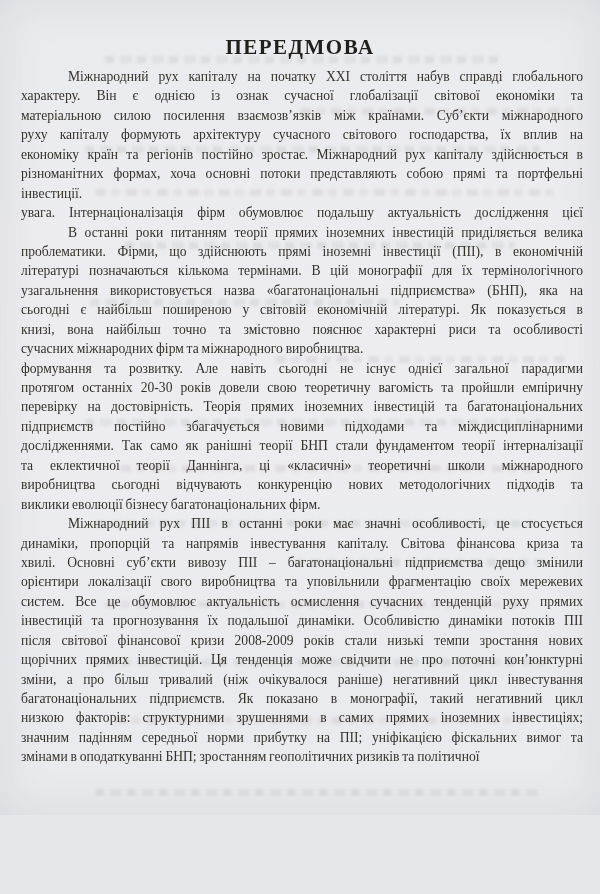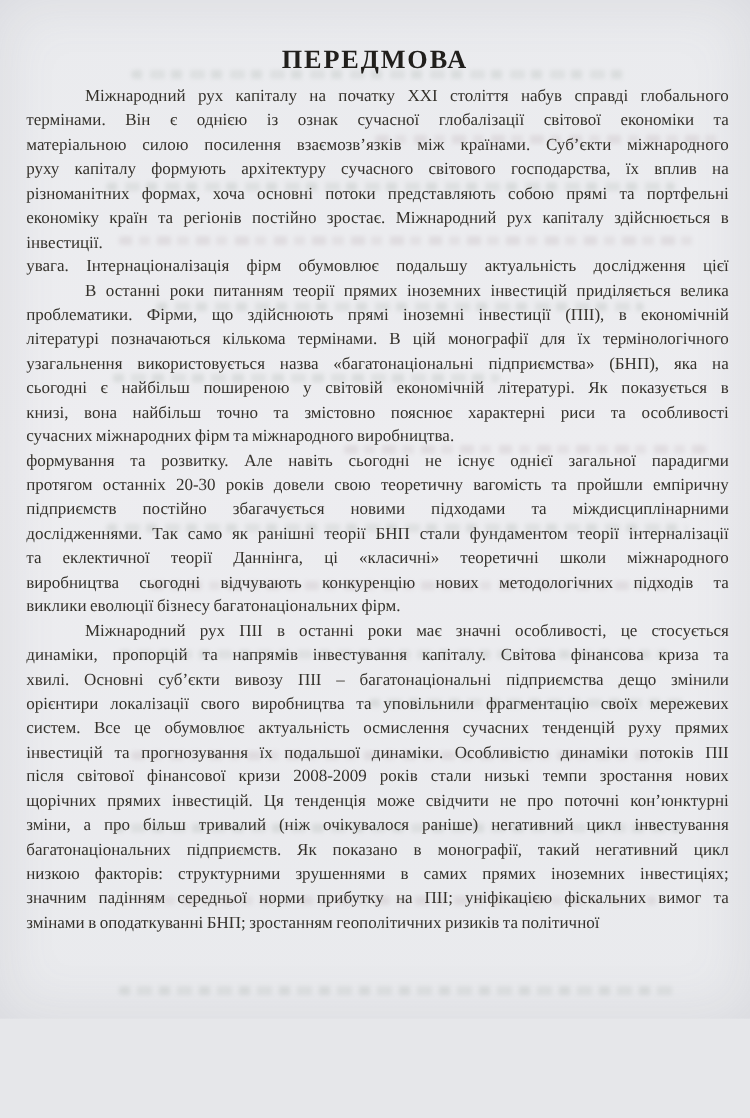--- a/index.html
+++ b/index.html
@@ -101,40 +101,41 @@
       <div class="bleed p" style="top: 717px; left: 115px; width: 410px;"></div>
       <div class="bleed g" style="top: 789px; left: 95px; width: 445px;"></div>
       <div class="bleed g" style="top: 843px; left: 125px; width: 370px;"></div>
     </div>
 
   <h1 class="title">ПЕРЕДМОВА</h1>
 
   <div class="content">
       <div class="para">
         <div class="line firstline">Міжнародний рух капіталу на початку XXI століття набув справді глобального</div>
-        <div class="line">термінами. Він є однією із ознак сучасної глобалізації світової економіки та</div>
+        <div class="line">характеру. Він є однією із ознак сучасної глобалізації світової економіки та</div>
         <div class="line">матеріальною силою посилення взаємозв’язків між країнами. Суб’єкти міжнародного</div>
         <div class="line">руху капіталу формують архітектуру сучасного світового господарства, їх вплив на</div>
+        <div class="line">економіку країн та регіонів постійно зростає. Міжнародний рух капіталу здійснюється в</div>
         <div class="line">різноманітних формах, хоча основні потоки представляють собою прямі та портфельні</div>
-        <div class="line">економіку країн та регіонів постійно зростає. Міжнародний рух капіталу здійснюється в</div>
         <div class="line lastline">інвестиції.</div>
       </div>
       <div class="para">
         <div class="line">увага. Інтернаціоналізація фірм  обумовлює подальшу актуальність дослідження цієї</div>
         <div class="line firstline">В останні роки питанням теорії прямих іноземних інвестицій приділяється велика</div>
         <div class="line">проблематики. Фірми, що здійснюють прямі іноземні інвестиції (ПІІ), в економічній</div>
         <div class="line">літературі позначаються кількома термінами. В цій монографії для їх термінологічного</div>
         <div class="line">узагальнення використовується назва «багатонаціональні підприємства» (БНП), яка на</div>
         <div class="line">сьогодні є найбільш поширеною у світовій економічній літературі. Як показується в</div>
         <div class="line">книзі, вона найбільш точно та змістовно пояснює характерні риси та особливості</div>
         <div class="line lastline">сучасних міжнародних фірм та міжнародного виробництва.</div>
       </div>
       <div class="para">
         <div class="line">формування та розвитку. Але навіть сьогодні не існує однієї загальної парадигми</div>
         <div class="line">протягом останніх 20-30 років довели свою теоретичну вагомість та пройшли емпіричну</div>
+        <div class="line">перевірку на достовірність. Теорія прямих іноземних інвестицій та багатонаціональних</div>
         <div class="line">підприємств постійно збагачується новими підходами та міждисциплінарними</div>
         <div class="line">дослідженнями. Так само як ранішні теорії БНП стали фундаментом теорії інтерналізації</div>
         <div class="line">та еклектичної теорії Даннінга, ці «класичні» теоретичні школи міжнародного</div>
         <div class="line">виробництва  сьогодні відчувають конкуренцію нових методологічних підходів та</div>
         <div class="line lastline">виклики еволюції бізнесу багатонаціональних фірм.</div>
       </div>
       <div class="para">
         <div class="line firstline">Міжнародний рух ПІІ в останні роки має значні особливості, це стосується</div>
         <div class="line">динаміки, пропорцій та напрямів інвестування капіталу. Світова фінансова криза та</div>
         <div class="line">хвилі. Основні суб’єкти вивозу ПІІ – багатонаціональні підприємства дещо змінили</div>

